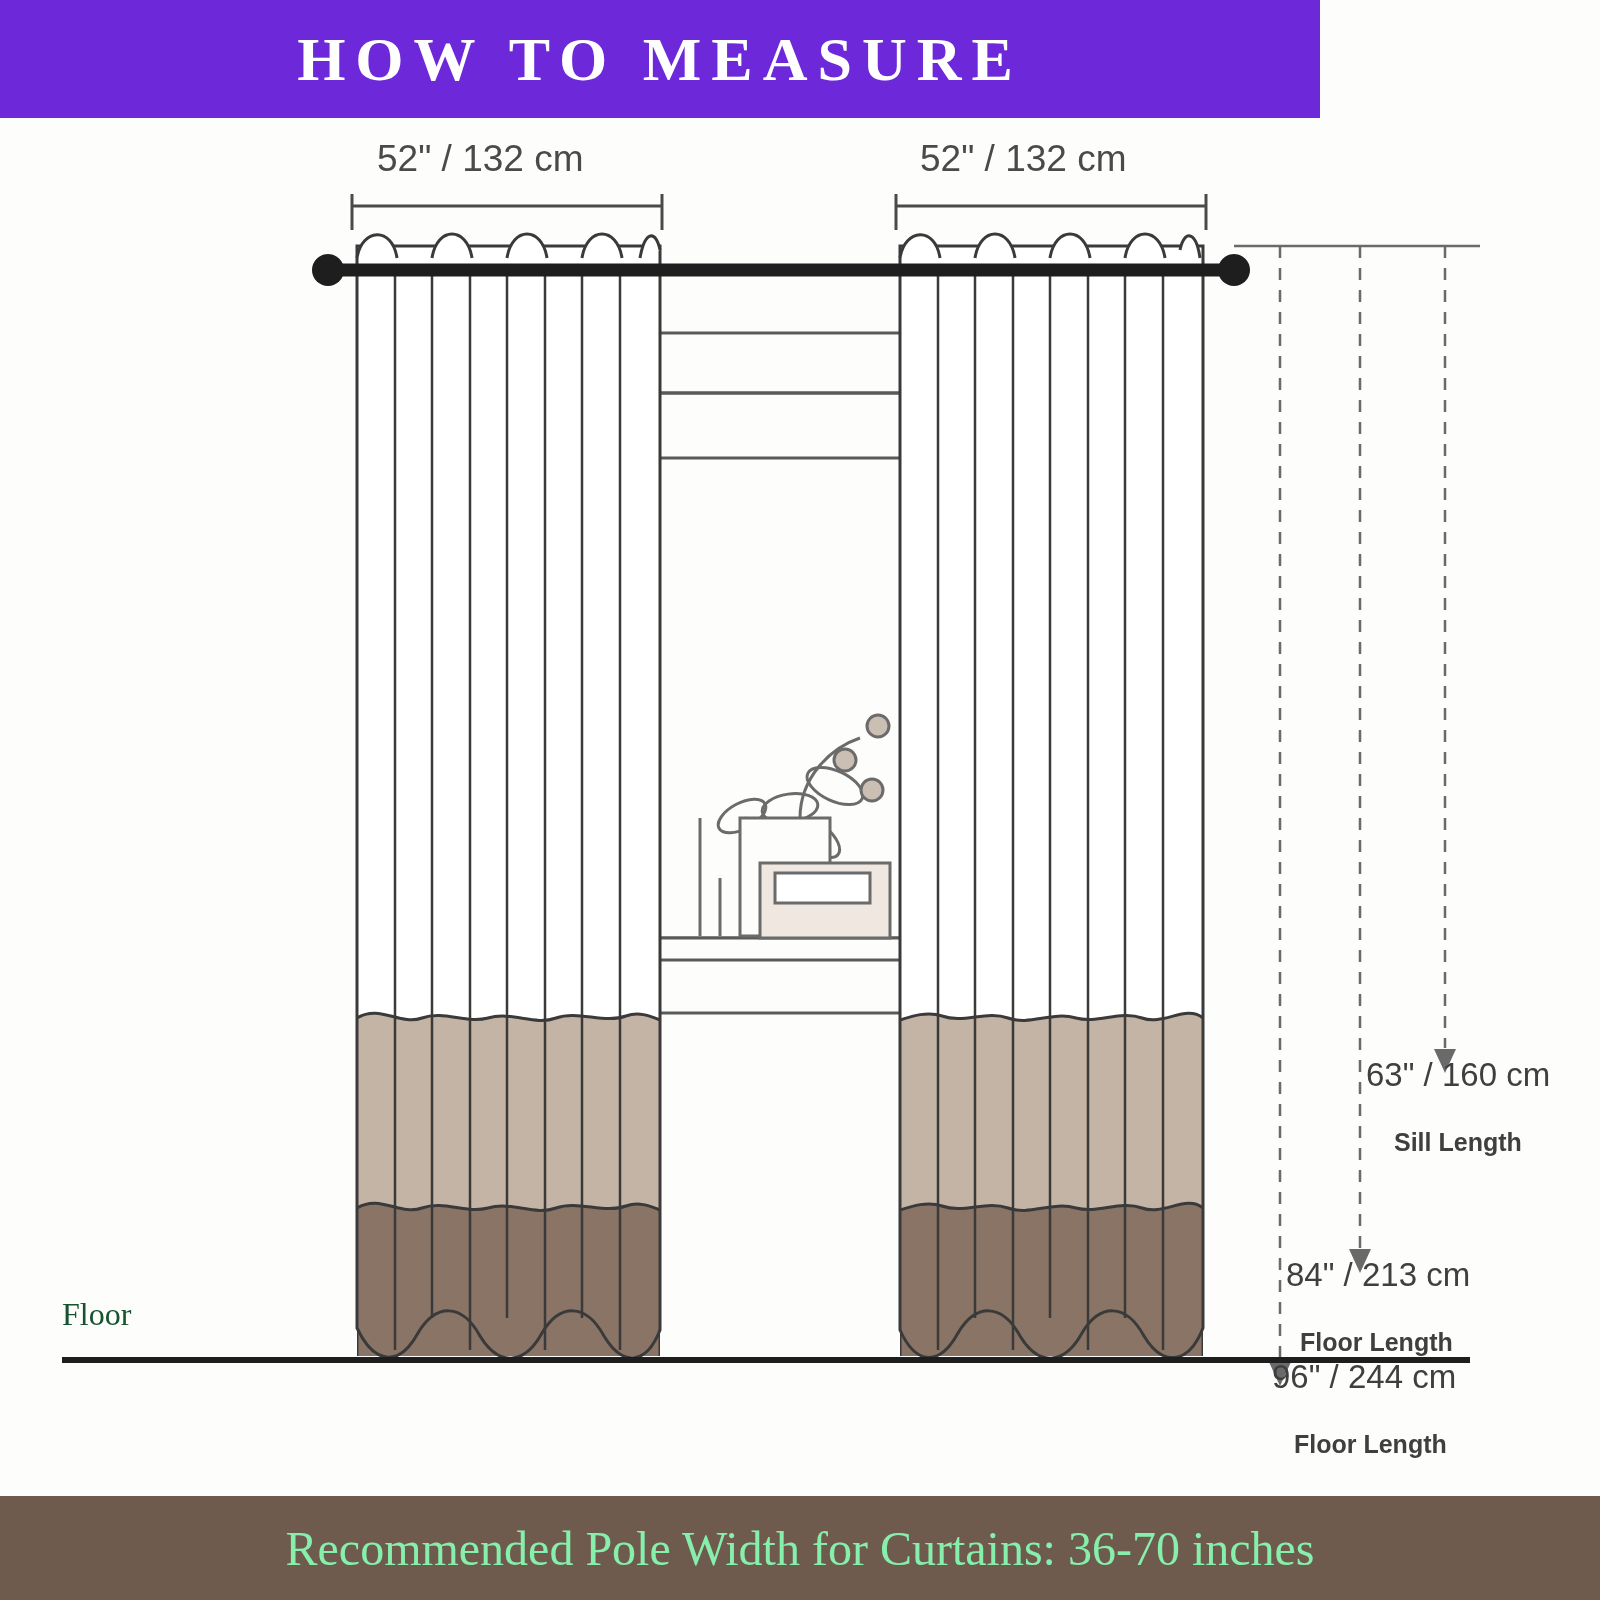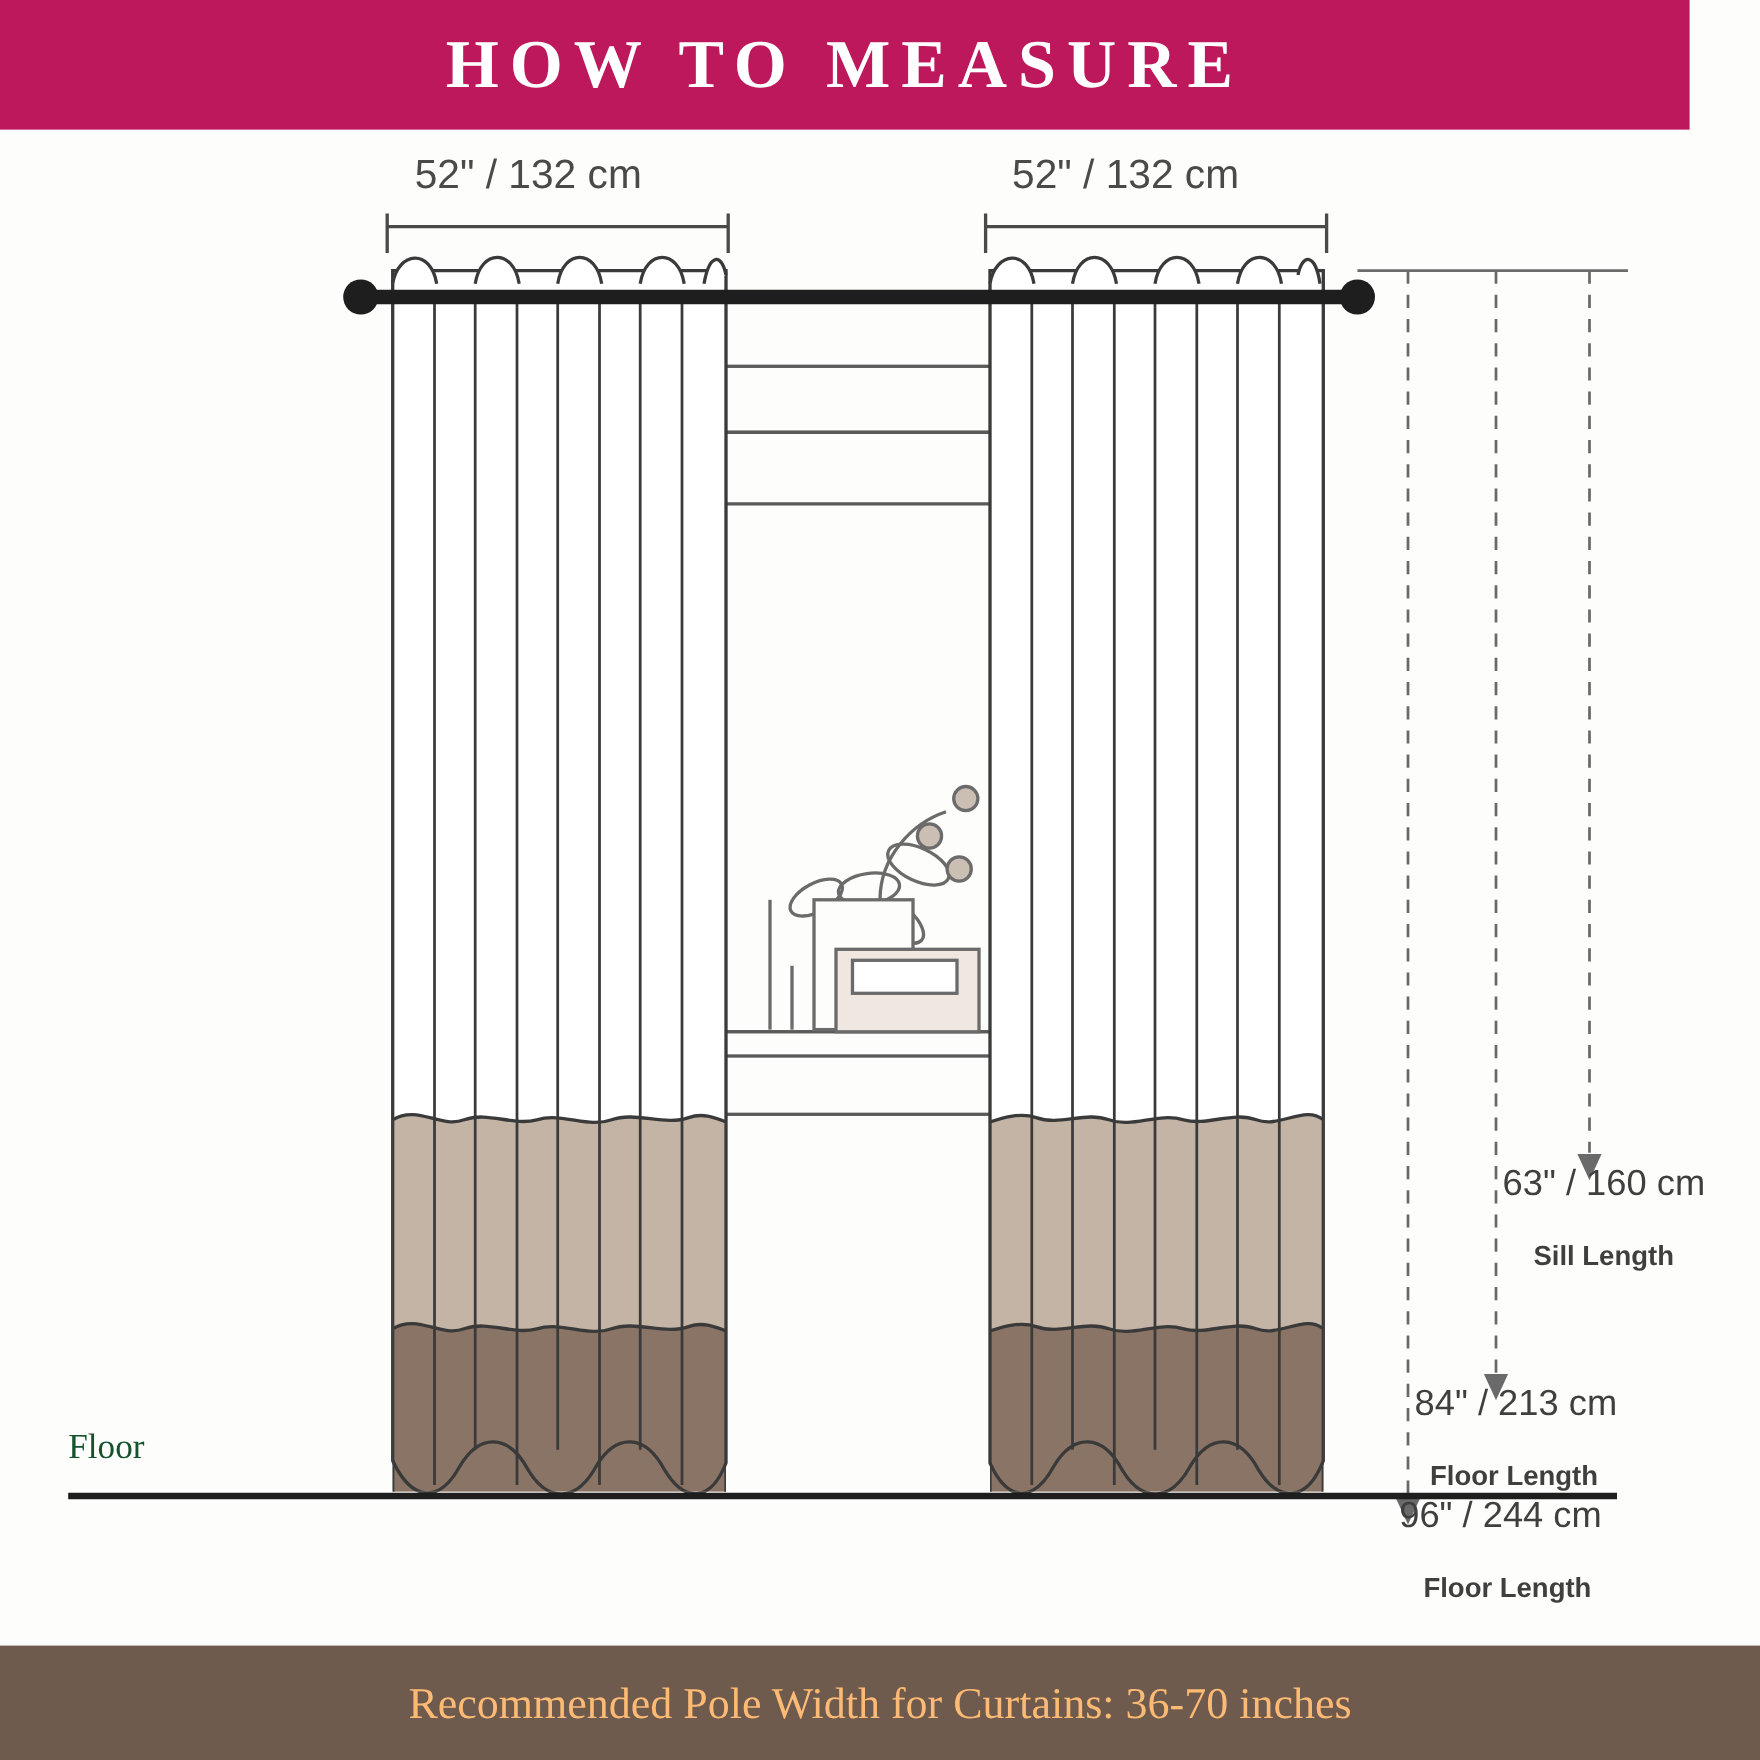--- a/index.html
+++ b/index.html
@@ -6,40 +6,40 @@
   body{
     width:1600px;height:1600px;
     background:#ffffff;
     font-family:"Liberation Serif", serif;
     overflow:hidden;
     position:relative;
   }
   #page{position:relative;width:1600px;height:1600px;background:#fdfdfb;}
 
   .header-bar{
-    position:absolute;left:0;top:0;width:1536px;height:118px;
-    background:#be185d;
+    position:absolute;left:0;top:0;width:1320px;height:118px;
+    background:#6d28d9;
     display:flex;align-items:center;justify-content:center;
   }
   .header-title{
     color:#ffffff;
     font-size:62px;
     letter-spacing:10px;
     font-weight:bold;
     font-family:"Liberation Serif", serif;
   }
 
   .footer-bar{
     position:absolute;left:0;bottom:0;width:1600px;height:104px;
     background:#6f5b4e;
     display:flex;align-items:center;justify-content:center;
   }
   .footer-text{
-    color:#fdba74;
-    font-size:40px;
+    color:#86efac;
+    font-size:48px;
     font-family:"Liberation Serif", serif;
   }
 
   .canvas{
     position:absolute;left:0;top:118px;width:1600px;height:1378px;
     background:#fdfdfb;
   }
 
   svg.diagram{position:absolute;left:0;top:0;width:1600px;height:1378px;}
 

